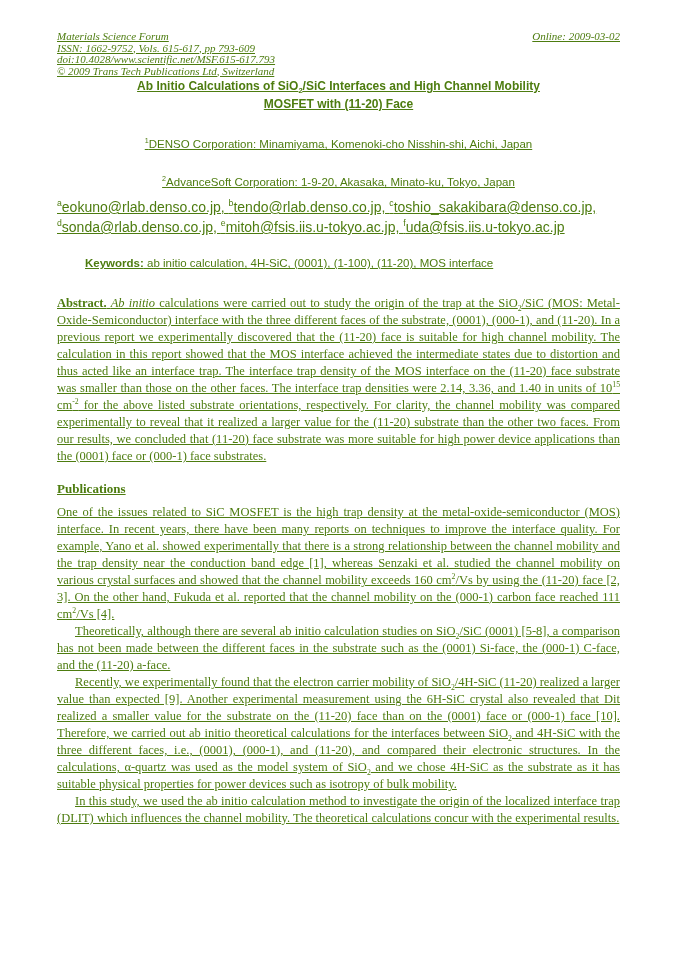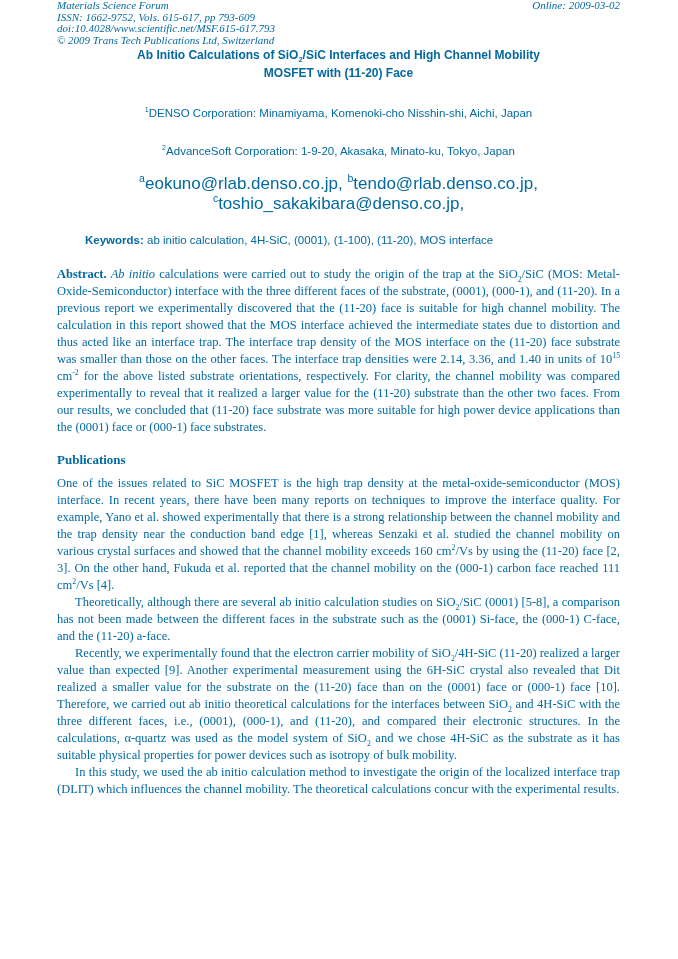--- a/index.html
+++ b/index.html
@@ -2,24 +2,25 @@
 <html><head>
 <meta charset="utf-8">
 <style>
   html, body { margin: 0; padding: 0; background: #ffffff; }
   .page {
     position: relative;
     width: 678px;
     height: 959px;
     box-sizing: border-box;
     background: #ffffff;
-    padding: 0 58px 0 57px;
+    padding: 31px 58px 0 57px;
     font-family: "Liberation Serif", serif;
-    color: #0369a1;
+    color: #4d7c0f;
     overflow: hidden;
+    text-decoration: underline;
   }
   
   .jheader {
     display: flex;
     justify-content: space-between;
     align-items: flex-start;
     font-style: italic;
     font-size: 11px;
     line-height: 11.5px;
   }
@@ -40,35 +41,35 @@
     font-size: 14px;
     line-height: 23px;
   }
   .affil {
     margin-top: 25px;
     text-align: center;
     font-size: 11.5px;
     line-height: 13px;
   }
   .emails {
-    margin-top: 16px;
-    text-align: center;
-    font-size: 17px;
+    margin-top: 8px;
+    text-align: left;
+    font-size: 14px;
     line-height: 20px;
   }
   .keywords {
     margin-top: 20px;
     font-size: 11.5px;
     line-height: 13px;
   }
   .keywords .label { font-weight: bold; margin-left: 28px; }
 
   
   .abstract {
-    margin: 19px 0 0 0;
+    margin: 25px 0 0 0;
     font-size: 12.5px;
     line-height: 17px;
     text-align: justify;
   }
   .abstract .label { font-weight: bold; }
   .section-heading {
     margin: 16px 0 7px 0;
     font-size: 13px;
     font-weight: bold;
   }
@@ -102,20 +103,21 @@
     <div>Ab Initio Calculations of SiO<sub>2</sub>/SiC Interfaces and High Channel Mobility</div>
     <div>MOSFET with (11-20) Face</div>
   </div>
 
 
   <div class="affil sans"><sup>1</sup>DENSO Corporation: Minamiyama, Komenoki-cho Nisshin-shi, Aichi, Japan</div>
   <div class="affil sans"><sup>2</sup>AdvanceSoft Corporation: 1-9-20, Akasaka, Minato-ku, Tokyo, Japan</div>
 
   <div class="emails sans">
     <div><sup>a</sup>eokuno@rlab.denso.co.jp, <sup>b</sup>tendo@rlab.denso.co.jp, <sup>c</sup>toshio_sakakibara@denso.co.jp,</div>
+    <div><sup>d</sup>sonda@rlab.denso.co.jp, <sup>e</sup>mitoh@fsis.iis.u-tokyo.ac.jp, <sup>f</sup>uda@fsis.iis.u-tokyo.ac.jp</div>
   </div>
 
   <div class="keywords sans">
     <span class="label">Keywords:</span>
     <span>ab initio calculation, 4H-SiC, (0001), (1-100), (11-20), MOS interface</span>
   </div>
 
   <p class="abstract">
     <span class="label">Abstract.</span>
     <span><i>Ab initio</i> calculations were carried out to study the origin of the trap at the SiO<sub>2</sub>/SiC (MOS: Metal-Oxide-Semiconductor) interface with the three different faces of the substrate, (0001), (000-1), and (11-20). In a previous report we experimentally discovered that the (11-20) face is suitable for high channel mobility. The calculation in this report showed that the MOS interface achieved the intermediate states due to distortion and thus acted like an interface trap. The interface trap density of the MOS interface on the (11-20) face substrate was smaller than those on the other faces. The interface trap densities were 2.14, 3.36, and 1.40 in units of 10<sup>15</sup> cm<sup>-2</sup> for the above listed substrate orientations, respectively. For clarity, the channel mobility was compared experimentally to reveal that it realized a larger value for the (11-20) substrate than the other two faces. From our results, we concluded that (11-20) face substrate was more suitable for high power device applications than the (0001) face or (000-1) face substrates.</span>

